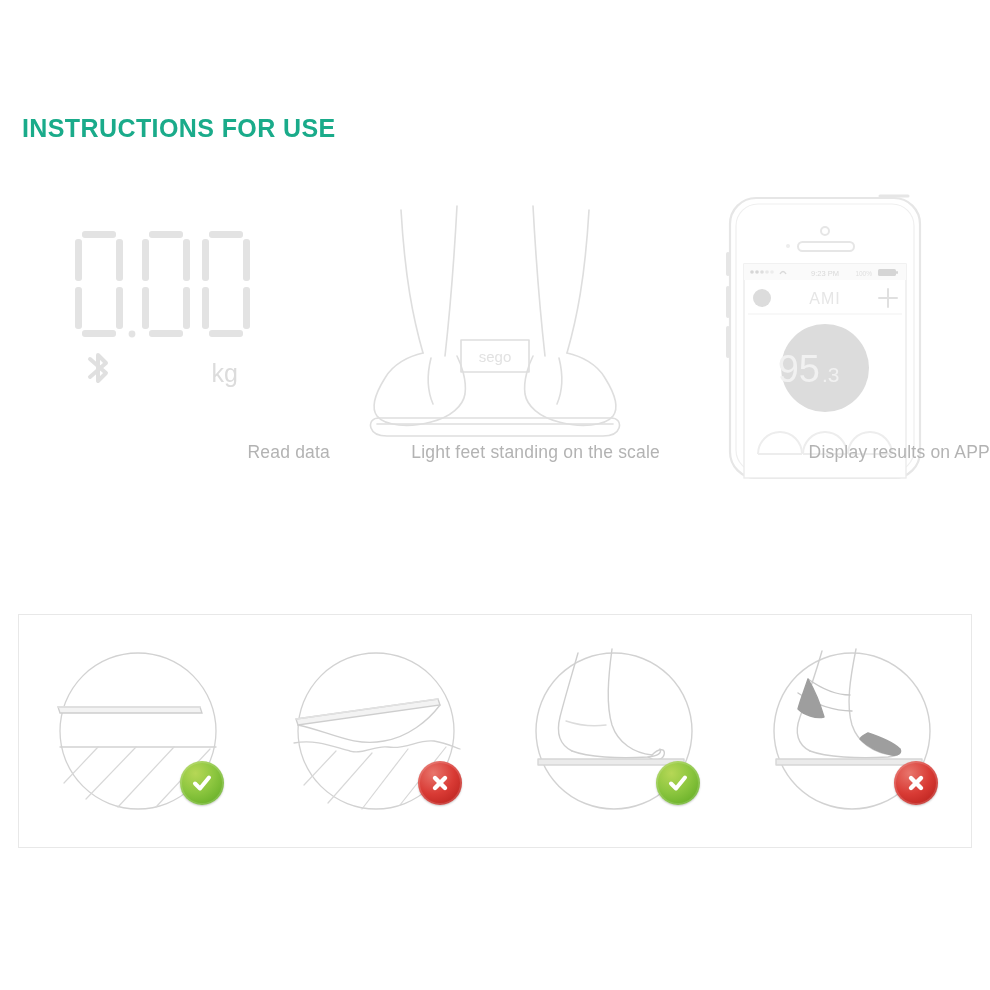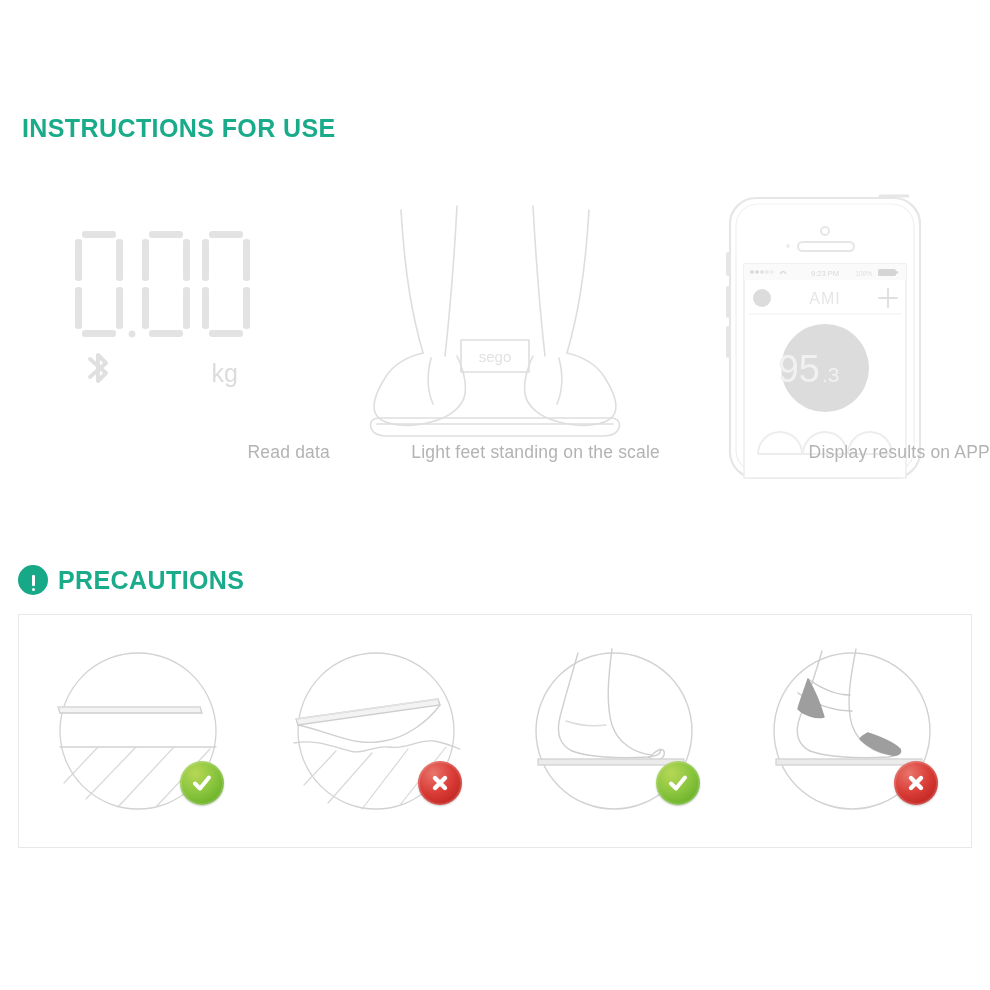--- a/index.html
+++ b/index.html
@@ -216,26 +216,20 @@
             <path d="M46 266 L90 266"></path>
             <path d="M91 266 L135 266"></path>
             <path d="M136 266 L180 266"></path>
           </g>
         </svg>
       </div>
       <div class="step-caption">Display results on APP</div>
     </div>
   </div>
 
-  <div id="precautions-header">
-    <span class="warn-badge">
-      <span class="bang"></span>
-    </span>
-    <h2 class="section-title" id="precautions-title">PRECAUTIONS</h2>
-  </div>
 
   <div id="precautions-panel">
     <div class="prec-row">
 
       <div class="prec-cell">
         <div class="prec-art">
           <svg width="176" height="176" viewBox="0 0 176 176" fill="none" stroke="#cfcfcf" stroke-width="1.3" stroke-linecap="round">
             <circle cx="88" cy="88" r="78" stroke="#d2d2d2"></circle>
 
             <path d="M8 64 L150 64 L152 70 L10 70 Z" fill="#f3f3f3" stroke="#cecece"></path>

